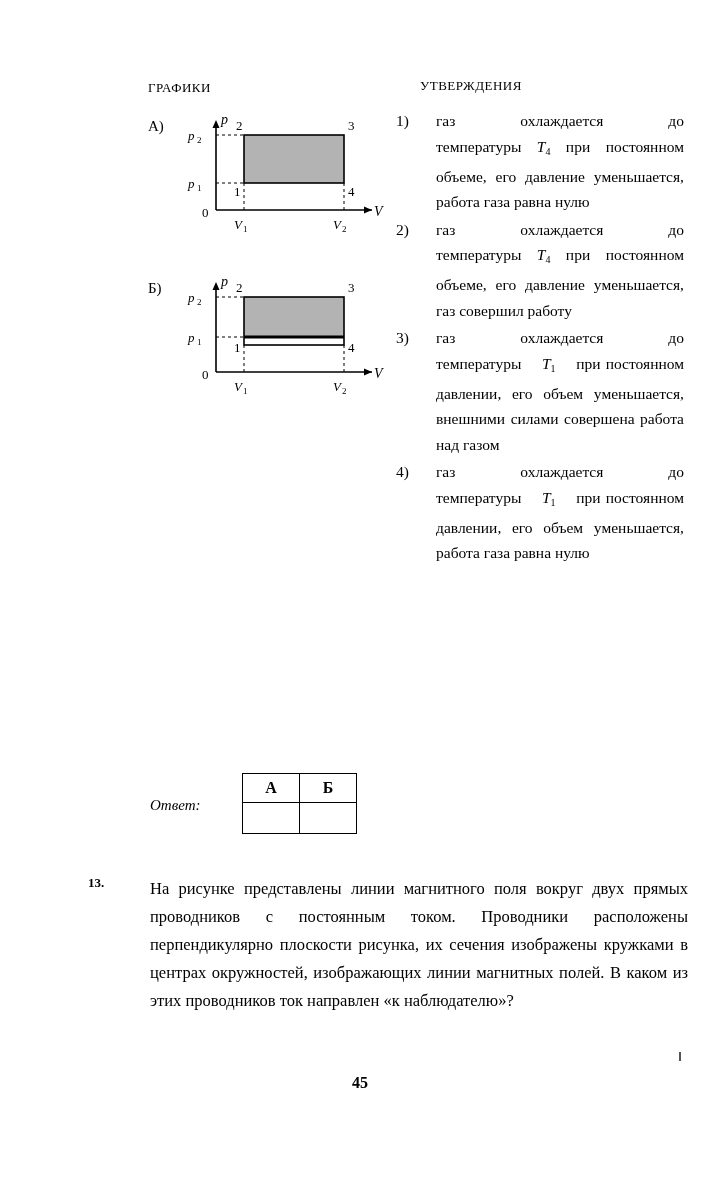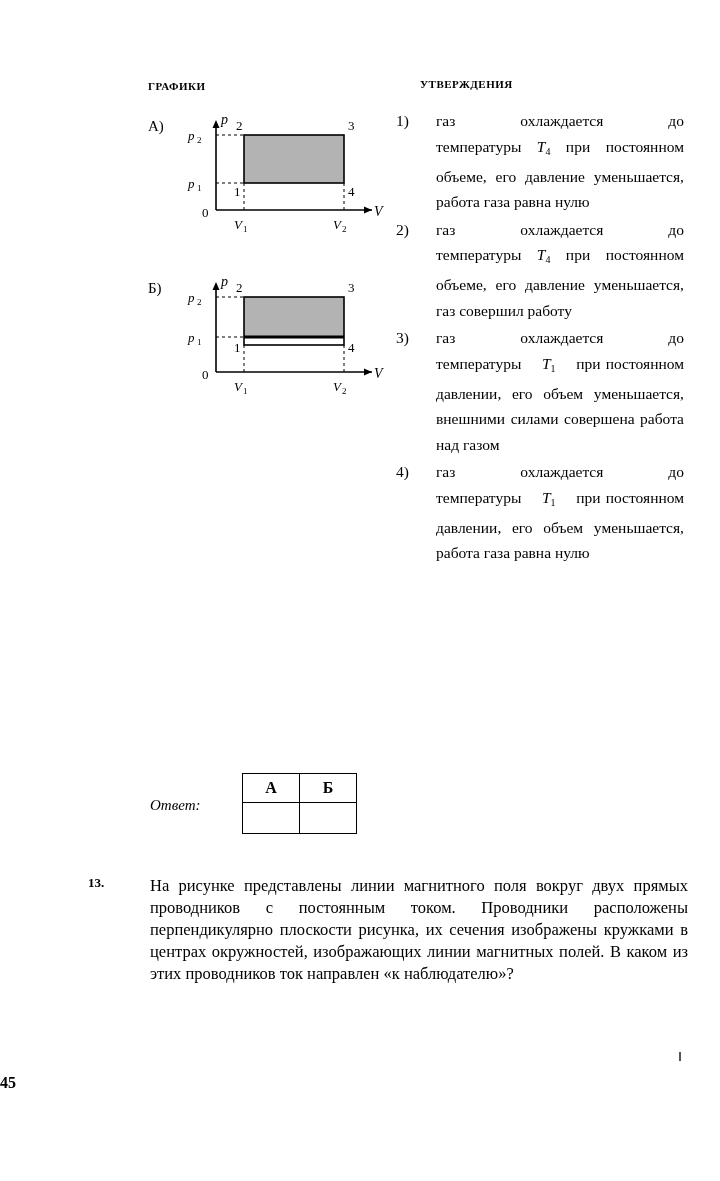--- a/index.html
+++ b/index.html
@@ -17,22 +17,22 @@
   }
   .page {
     position: absolute;
     left: 0; top: 0;
     width: 720px;
     height: 1181px;
   }
   
   .col-head {
     position: absolute;
-    font-weight: bold;
-    font-size: 11px;
+    font-weight: normal;
+    font-size: 13px;
     letter-spacing: 0.5px;
   }
   #head-graphs { left: 148px; top: 80px; }
   #head-statements { left: 420px; top: 78px; }
 
   
   .graph-block {
     position: absolute;
     width: 240px;
     height: 140px;
@@ -124,30 +124,30 @@
   #task13-num {
     position: absolute;
     left: 0px;
     top: 0px;
     font-weight: bold;
     font-size: 13px;
   }
   #task13-text {
     margin-left: 62px;
     font-size: 16.5px;
-    line-height: 22px;
+    line-height: 28px;
     text-align: justify;
   }
   
   #page-number {
     position: absolute;
     left: 0;
     right: 0;
     top: 1074px;
-    text-align: left;
+    text-align: center;
     font-size: 16px;
     font-weight: bold;
   }
   
   #scan-mark {
     position: absolute;
     left: 679px;
     top: 1052px;
     width: 2px;
     height: 9px;

